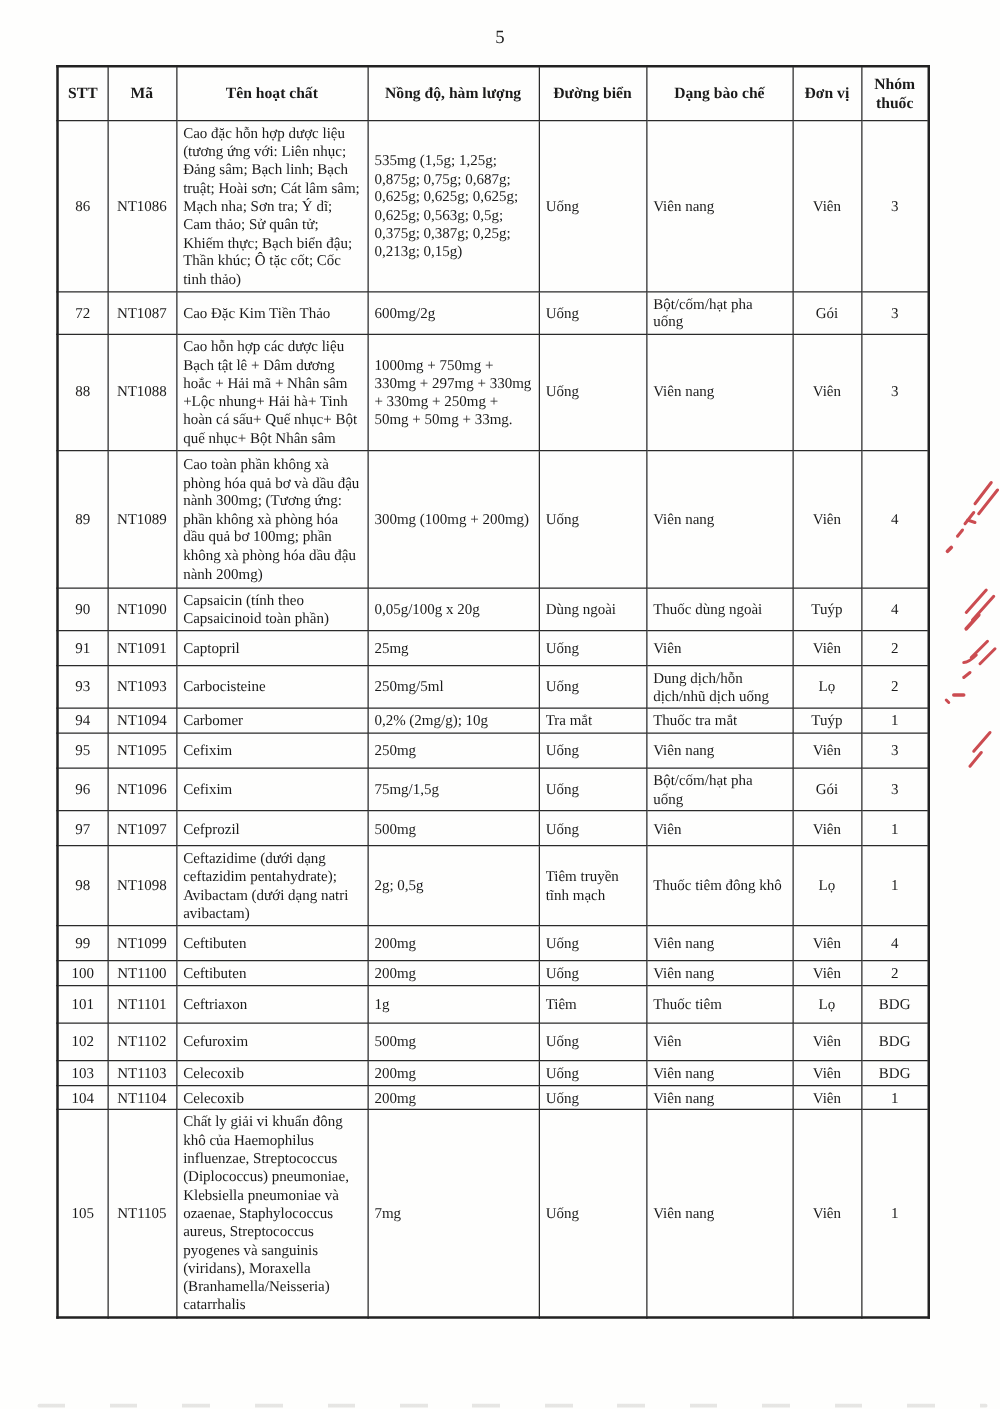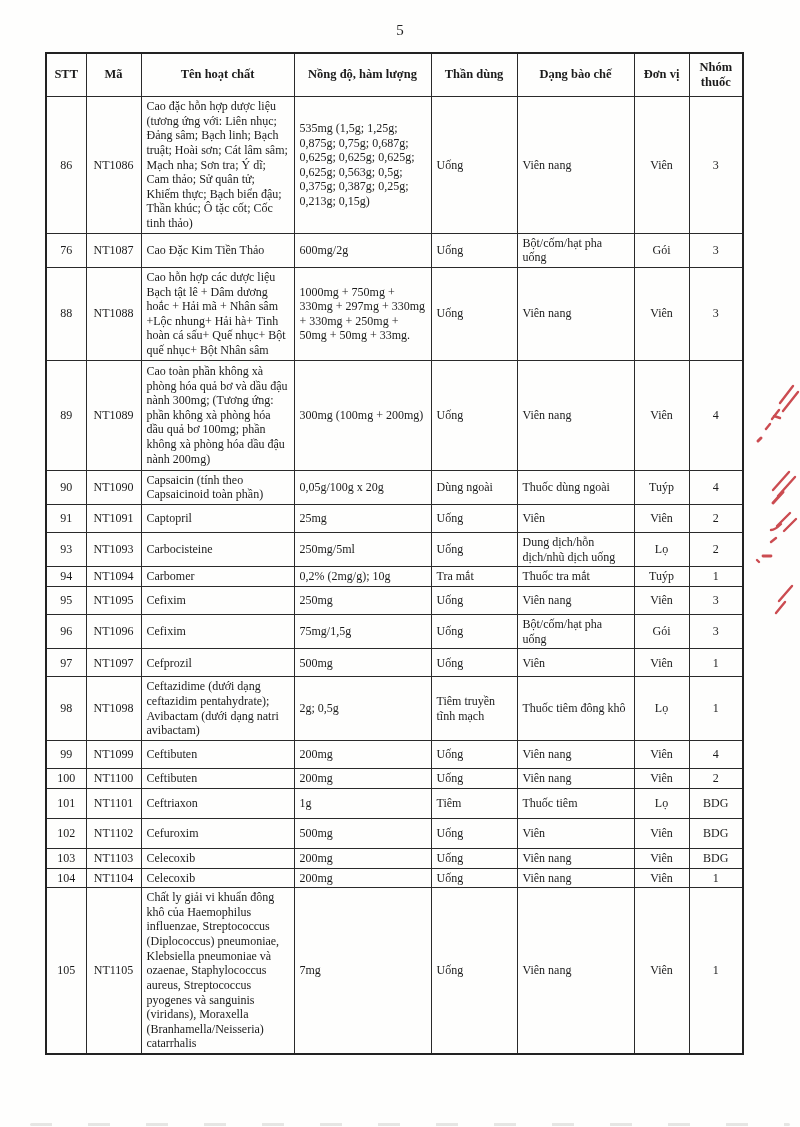--- a/index.html
+++ b/index.html
@@ -67,39 +67,39 @@
         <col style="width:117px">
         <col style="width:55px">
         <col style="width:54px">
     </colgroup>
     <thead>
       <tr>
         <th>STT</th>
         <th>Mã</th>
         <th>Tên hoạt chất</th>
         <th>Nồng độ, hàm lượng</th>
-        <th>Thần dùng</th>
+        <th>Đường biển</th>
         <th>Dạng bào chế</th>
         <th>Đơn vị</th>
         <th>Nhóm thuốc</th>
       </tr>
     </thead>
     <tbody id="table-body">
         <tr style="height: 136px;">
           <td class="c-center">86</td>
           <td class="c-center">NT1086</td>
           <td class="c-left">Cao đặc hỗn hợp dược liệu (tương ứng với: Liên nhục; Đảng sâm; Bạch linh; Bạch truật; Hoài sơn; Cát lâm sâm; Mạch nha; Sơn tra; Ý dĩ; Cam thảo; Sử quân tử; Khiếm thực; Bạch biển đậu; Thần khúc; Ô tặc cốt; Cốc tinh thảo)</td>
           <td class="c-left">535mg (1,5g; 1,25g; 0,875g;  0,75g; 0,687g; 0,625g; 0,625g; 0,625g; 0,625g; 0,563g; 0,5g; 0,375g; 0,387g; 0,25g; 0,213g; 0,15g)</td>
           <td class="c-left">Uống</td>
           <td class="c-left">Viên nang</td>
           <td class="c-center">Viên</td>
           <td class="c-center">3</td>
         </tr>
         <tr style="height: 27px;">
-          <td class="c-center">76</td>
+          <td class="c-center">72</td>
           <td class="c-center">NT1087</td>
           <td class="c-left">Cao Đặc Kim Tiền Thảo</td>
           <td class="c-left">600mg/2g</td>
           <td class="c-left">Uống</td>
           <td class="c-left">Bột/cốm/hạt pha uống</td>
           <td class="c-center">Gói</td>
           <td class="c-center">3</td>
         </tr>
         <tr style="height: 90px;">
           <td class="c-center">88</td>

